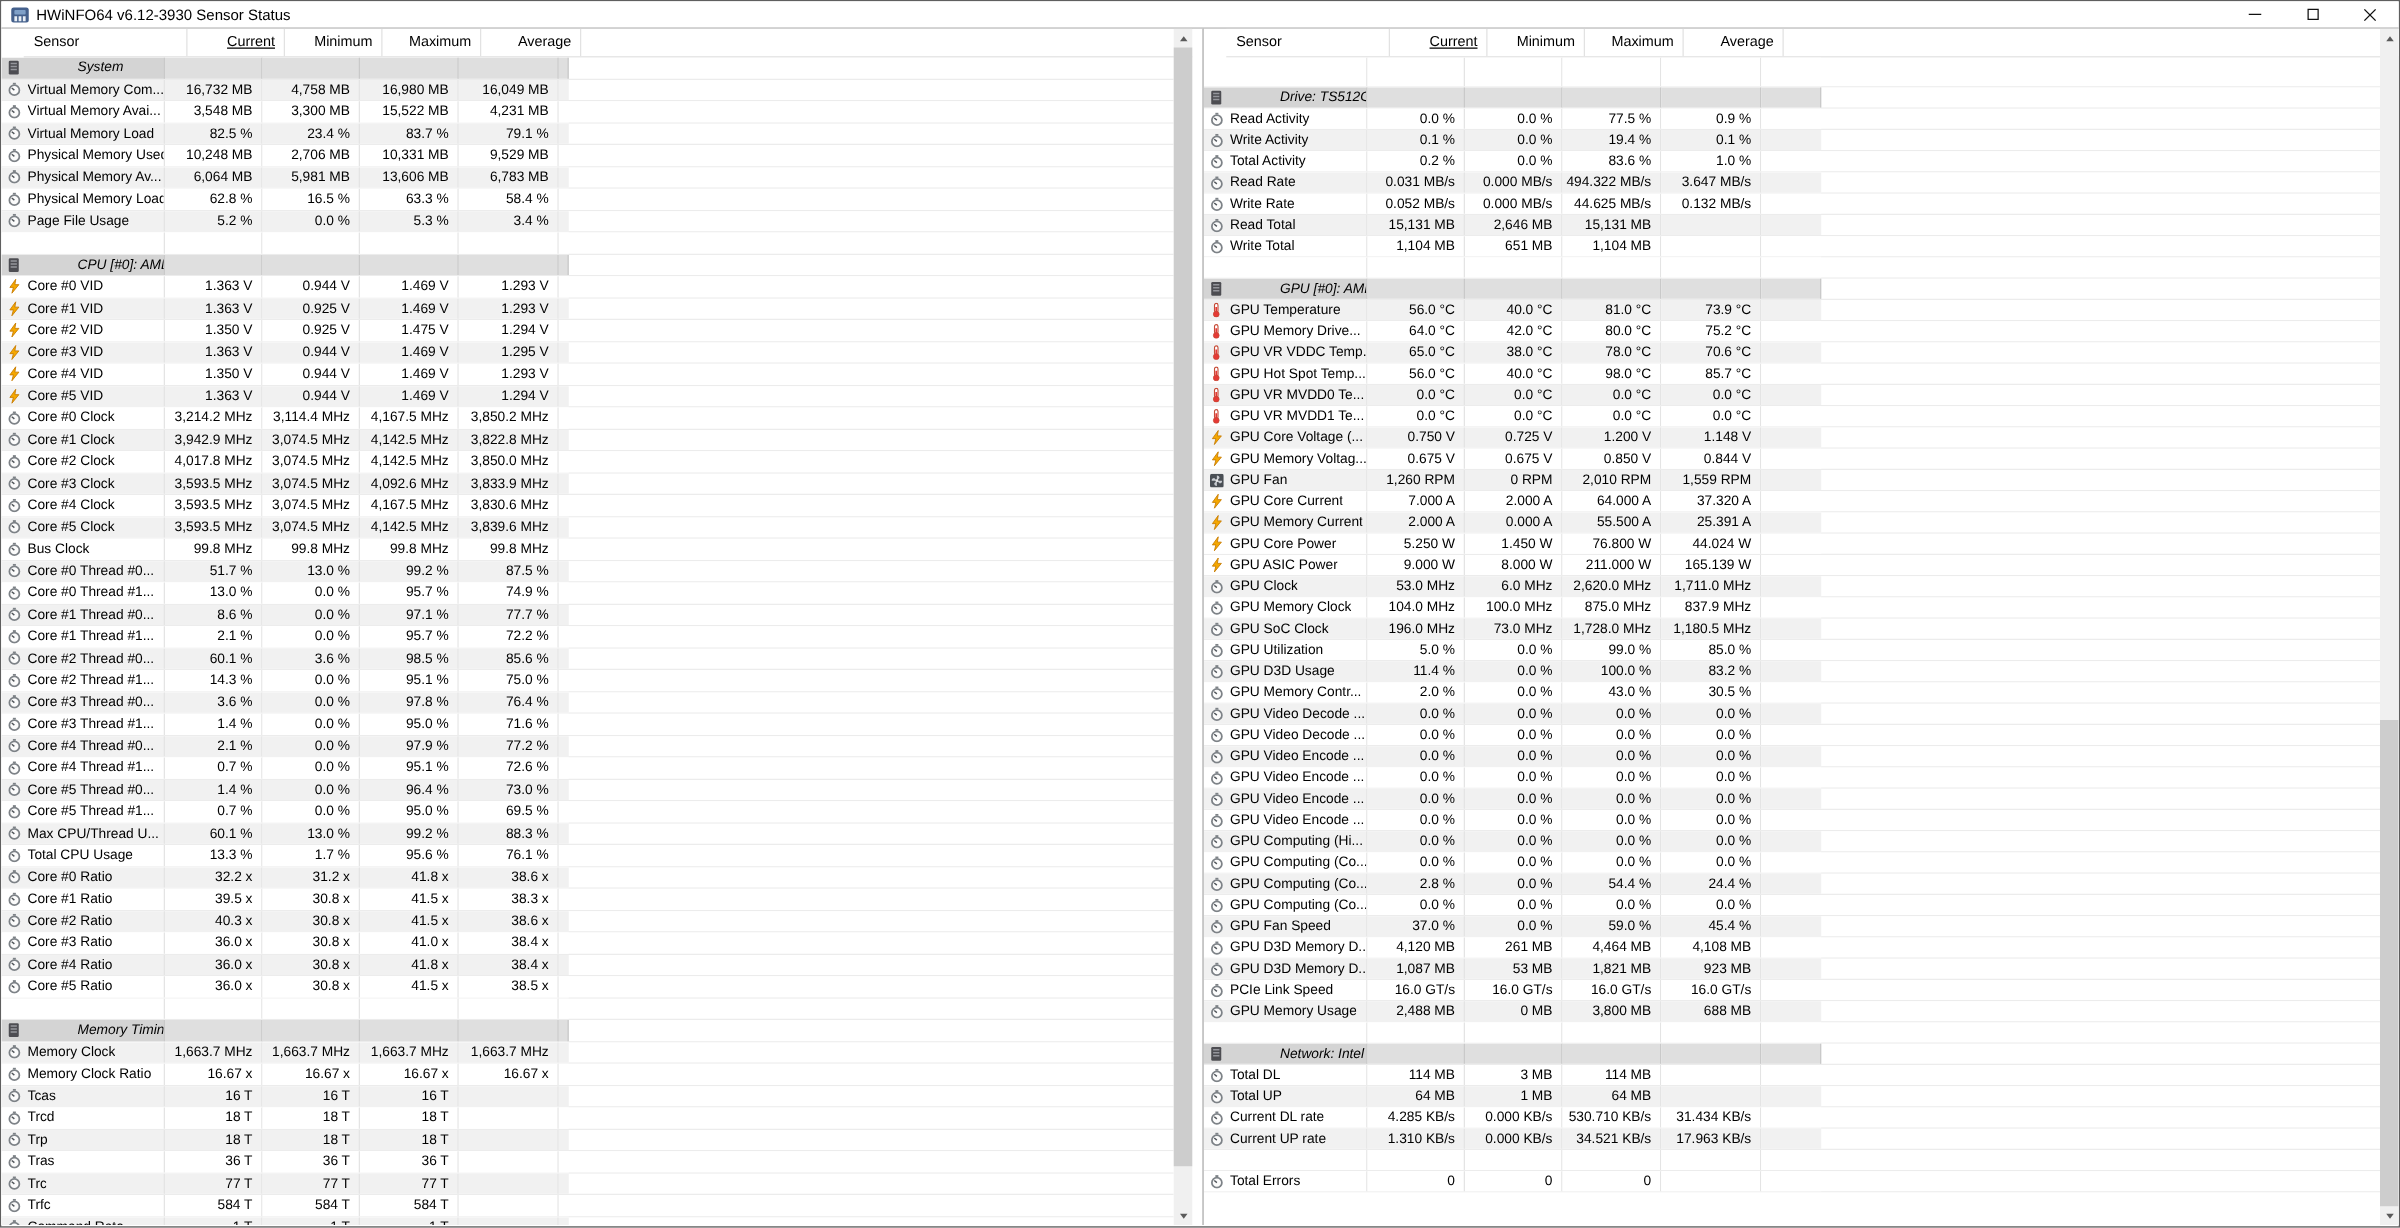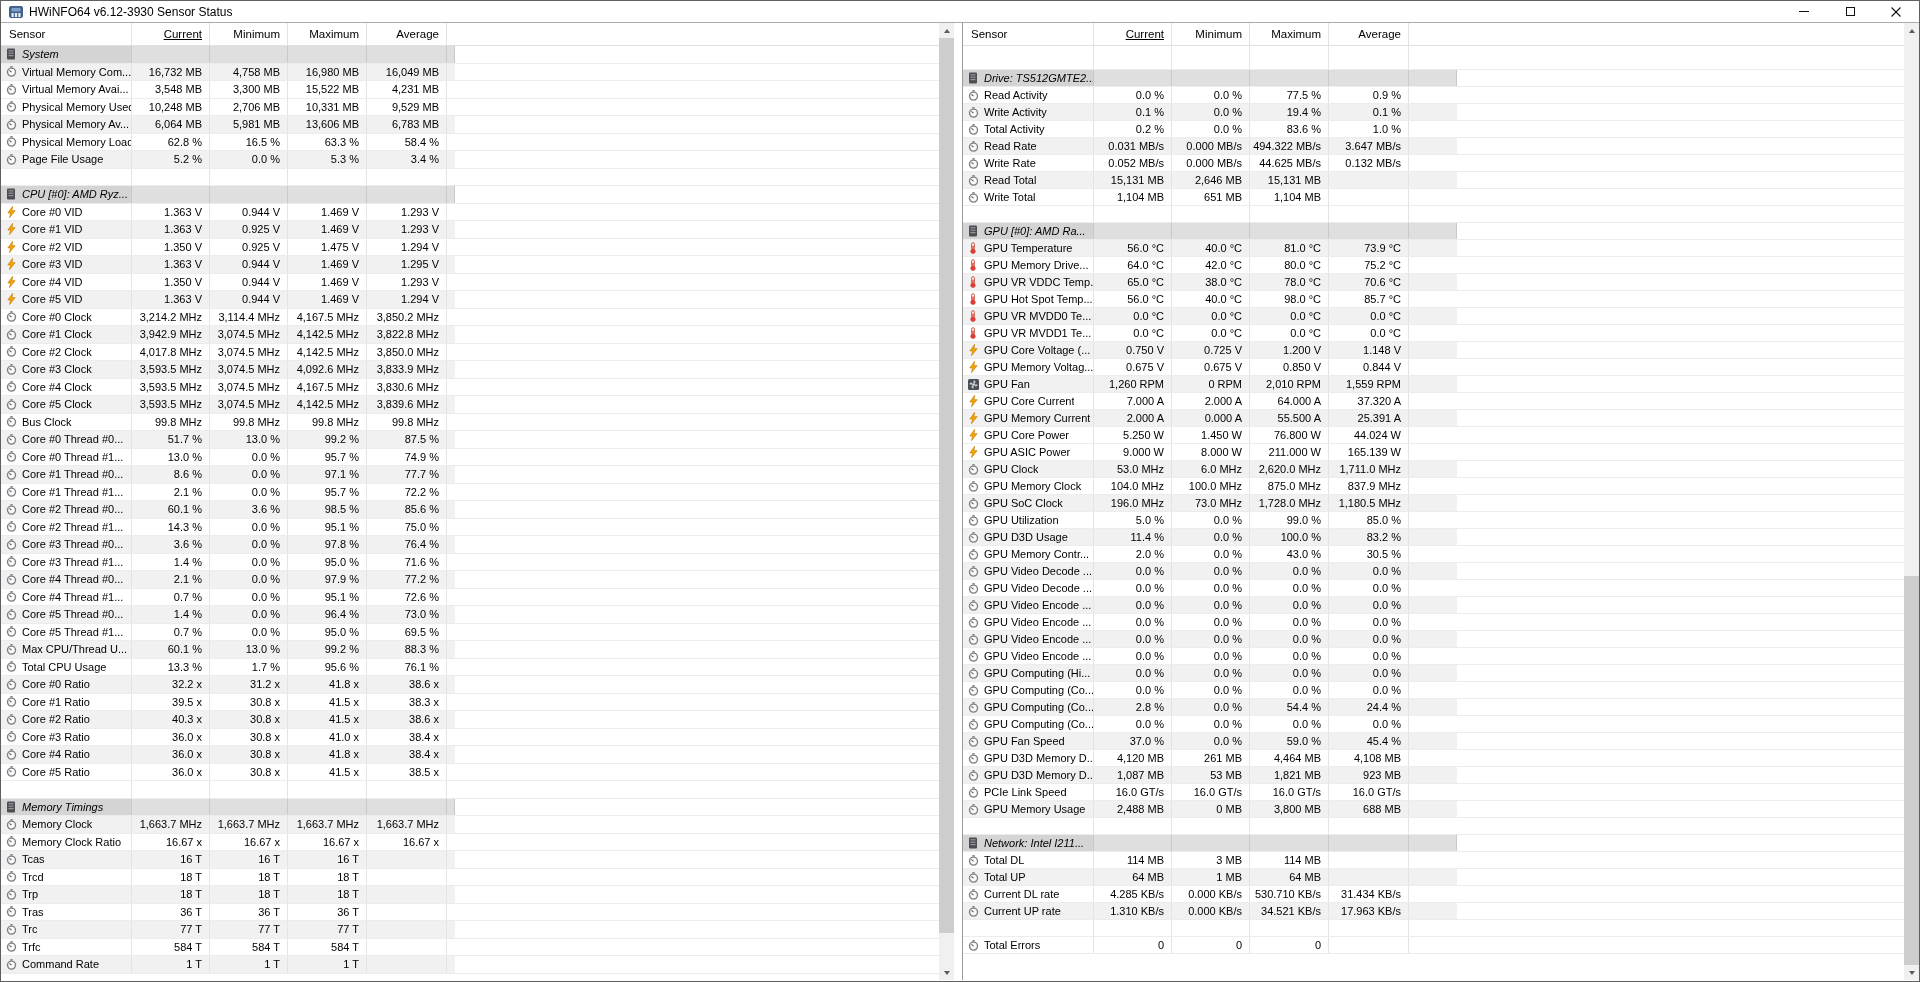--- a/index.html
+++ b/index.html
@@ -17,21 +17,21 @@
   .g-min { width:10px; height:1px; background:#111; }
   .g-max { width:9px; height:9px; border:1px solid #111; }
   
   .content { display:flex; height:calc(100% - 23px); }
   .pane { position:relative; overflow:hidden; height:100%; background:#fff; }
   .pane-left { width:953px; flex:none; }
   .splitter { width:9px; flex:none; background:#fff; border-right:1px solid #9a9a9a; }
   .pane-right { flex:1; }
   .pane-body { margin-right:15px; overflow:hidden; }
   
-  .hdr-row { display:flex; height:23px; border-bottom:1px solid #e0e0e0; background:#fff; }
+  .hdr-row { display:flex; height:23px; border-bottom:1px solid #e0e0e0; background:#fff;margin-left:18px; }
   .hcell { font-size:11.5px; color:#000; display:flex; align-items:center;
            border-right:1px solid #e2e2e2; height:100%; }
   .hcell.label { width:131px; padding-left:8px; }
   .hcell.val { justify-content:flex-end; padding-right:7px; }
   .hcell.v0 { width:78px;text-decoration:underline; } .hcell.v1 { width:78px; }
   .hcell.v2 { width:79px; } .hcell.v3 { width:80px; }
   
   .row { display:flex; height:17px; border-bottom:1px solid #ececec; background:#fff; }
   .pane-left .row { height:17.5px; }
   .row.lead { height:24px; }
@@ -39,21 +39,21 @@
           border-right:1px solid var(--grid); overflow:hidden; background:#fff; white-space:nowrap; }
   .cell.label { width:131px; padding-left:3px; }
   .cell.val { justify-content:flex-end; padding-right:7px; }
   .cell.v0 { width:78px; } .cell.v1 { width:78px; }
   .cell.v2 { width:79px; } .cell.v3 { width:80px; }
   .cell.spare { border-right:none; }
   .pane-left .cell.spare { width:8px; }
   .pane-right .cell.spare { width:48px; }
   .row.alt .cell { background:var(--alt-row); }
   .row.sec .cell { background:var(--section-val); border-right:1px solid #c9c9c9; }
-  .row.sec .cell.label { background:var(--section-bg); }
+  .row.sec .cell.label { background:var(--section-bg);gap:40px; }
   .row.sec .txt { font-style:italic; }
   .ic { width:14px; display:flex; justify-content:center; align-items:center; flex:none; margin-right:4px; }
   .txt { overflow:hidden; }
   
   .vscroll { position:absolute; top:0; right:0; bottom:0; width:15px; background:#f0f0f0;
              display:flex; flex-direction:column; }
   .sb-btn { height:15px; flex:none; display:flex; align-items:center; justify-content:center; }
   .sb-track { flex:1; position:relative; }
   .sb-thumb { position:absolute; left:0; right:0; background:#cdcdcd; }
   .pane-left .sb-thumb { top:0; bottom:32px; }
@@ -150,20 +150,37 @@
                 </svg>
               </span>
               <span class="txt">Virtual Memory Avai...</span>
             </div>
             <div class="cell val v0">3,548 MB</div>
             <div class="cell val v1">3,300 MB</div>
             <div class="cell val v2">15,522 MB</div>
             <div class="cell val v3">4,231 MB</div>
             <div class="cell spare"></div>
           </div>
+          <div class="row alt">
+            <div class="cell label">
+              <span class="ic">
+                <svg width="11" height="11" viewBox="0 0 11 11">
+                  <circle cx="5.5" cy="6.1" r="4" fill="#fbfbfb" stroke="var(--gauge)" stroke-width="1.4"></circle>
+                  <rect x="4.3" y="0.1" width="2.4" height="1.5" fill="var(--gauge)"></rect>
+                  <line x1="5.5" y1="6.1" x2="3.4" y2="4.4" stroke="#4e5358" stroke-width="1.1"></line>
+                </svg>
+              </span>
+              <span class="txt">Virtual Memory Load</span>
+            </div>
+            <div class="cell val v0">82.5 %</div>
+            <div class="cell val v1">23.4 %</div>
+            <div class="cell val v2">83.7 %</div>
+            <div class="cell val v3">79.1 %</div>
+            <div class="cell spare"></div>
+          </div>
           <div class="row">
             <div class="cell label">
               <span class="ic">
                 <svg width="11" height="11" viewBox="0 0 11 11">
                   <circle cx="5.5" cy="6.1" r="4" fill="#fbfbfb" stroke="var(--gauge)" stroke-width="1.4"></circle>
                   <rect x="4.3" y="0.1" width="2.4" height="1.5" fill="var(--gauge)"></rect>
                   <line x1="5.5" y1="6.1" x2="3.4" y2="4.4" stroke="#4e5358" stroke-width="1.1"></line>
                 </svg>
               </span>
               <span class="txt">Physical Memory Used</span>

